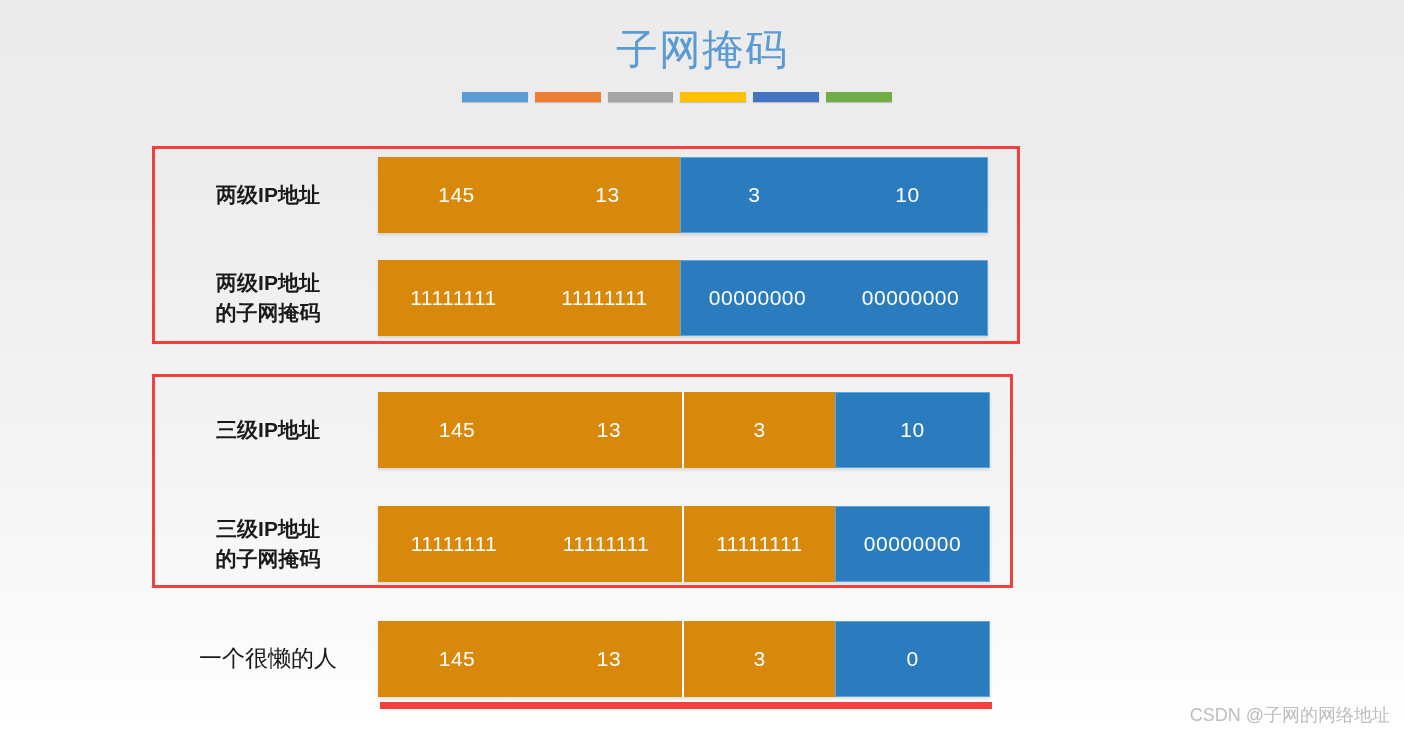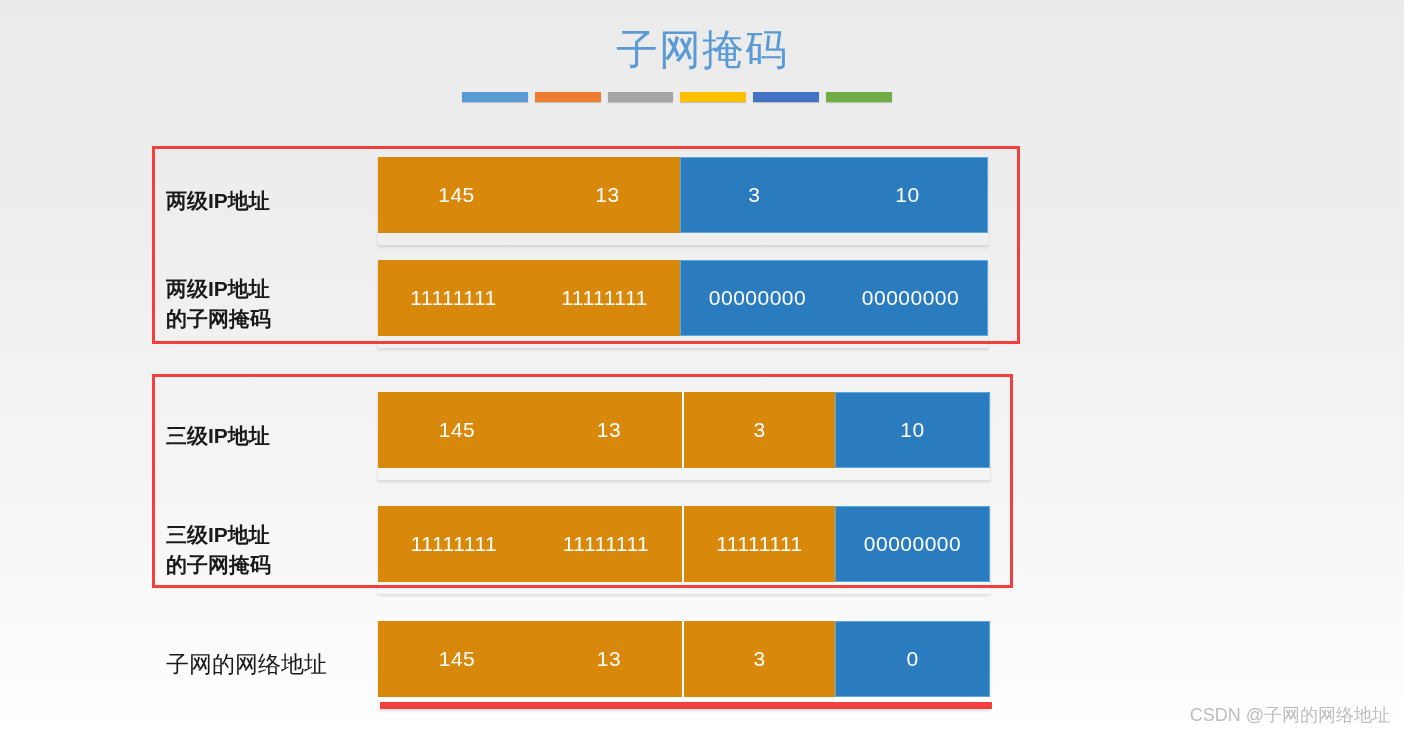--- a/index.html
+++ b/index.html
@@ -62,36 +62,36 @@
   
   .row {
     position: absolute;
     display: flex;
     align-items: center;
   }
   .row-label {
     width: 212px;
     padding-right: 8px;
     box-sizing: border-box;
-    text-align: left;
+    text-align: center;
     font-size: 21px;
     line-height: 30px;
     color: #1a1a1a;
     font-family: "Liberation Sans", "DejaVu Sans", sans-serif;
     font-weight: 600;
   }
   .row-label.serif {
     font-family: "Liberation Serif", "DejaVu Serif", serif;
     font-weight: normal;
     font-size: 23px;
   }
 
   .bar {
     display: flex;
-    height: 88px;
+    height: 76px;
   }
   .seg-cells {
     display: flex;
     align-items: center;
     justify-content: space-around;
     box-sizing: border-box;
     height: 76px;
     color: #ffffff;
     font-size: 21px;
     letter-spacing: 0.5px;
@@ -235,21 +235,21 @@
       </div>
       <div class="seg-cells seg-blue" style="width:155px;">
         <span>00000000</span>
       </div>
     </div>
   </div>
 
 
   <div class="row" style="left:166px; top:621px;">
     <div class="row-label serif">
-      <div>子网的网络地址</div>
+      <div>一个很懒的人</div>
     </div>
     <div class="bar bar-shadow">
       <div class="seg-cells seg-orange" style="width:304px;">
         <span>145</span>
         <span>13</span>
       </div>
       <div class="seg-cells seg-orange divider-left" style="width:153px;">
         <span>3</span>
       </div>
       <div class="seg-cells seg-blue" style="width:155px;">

